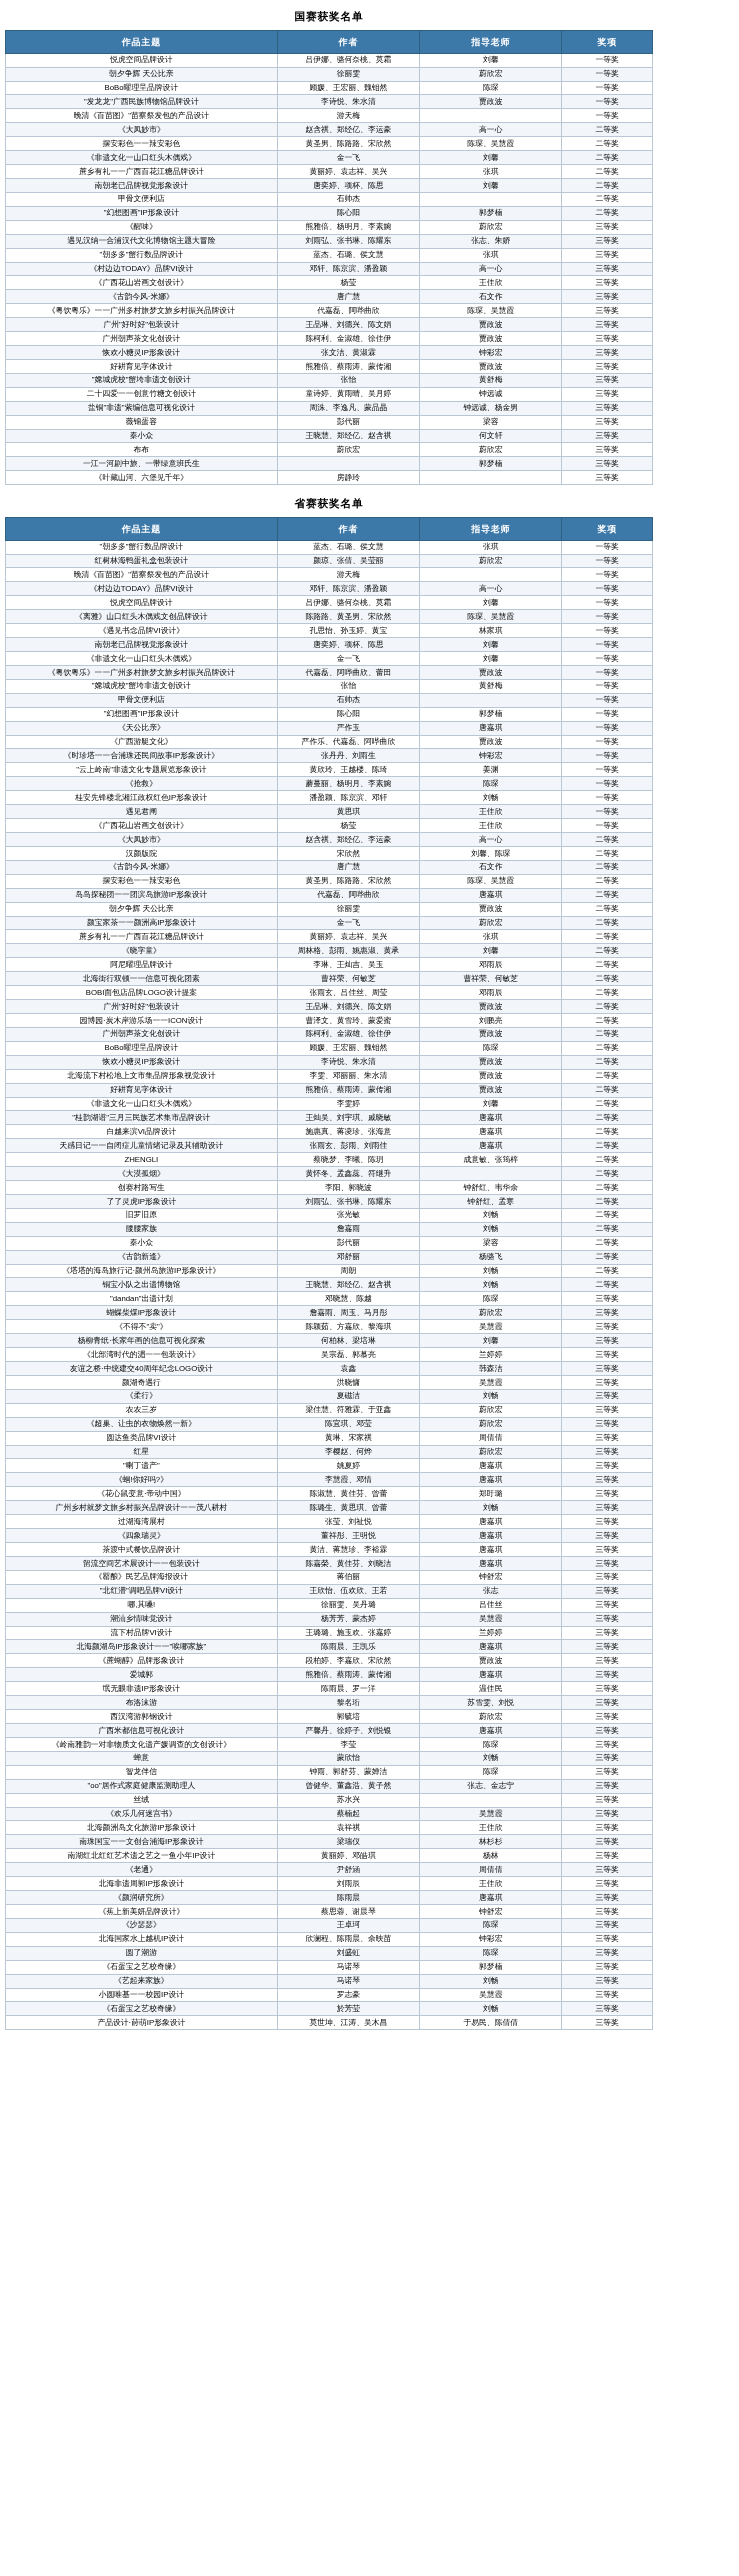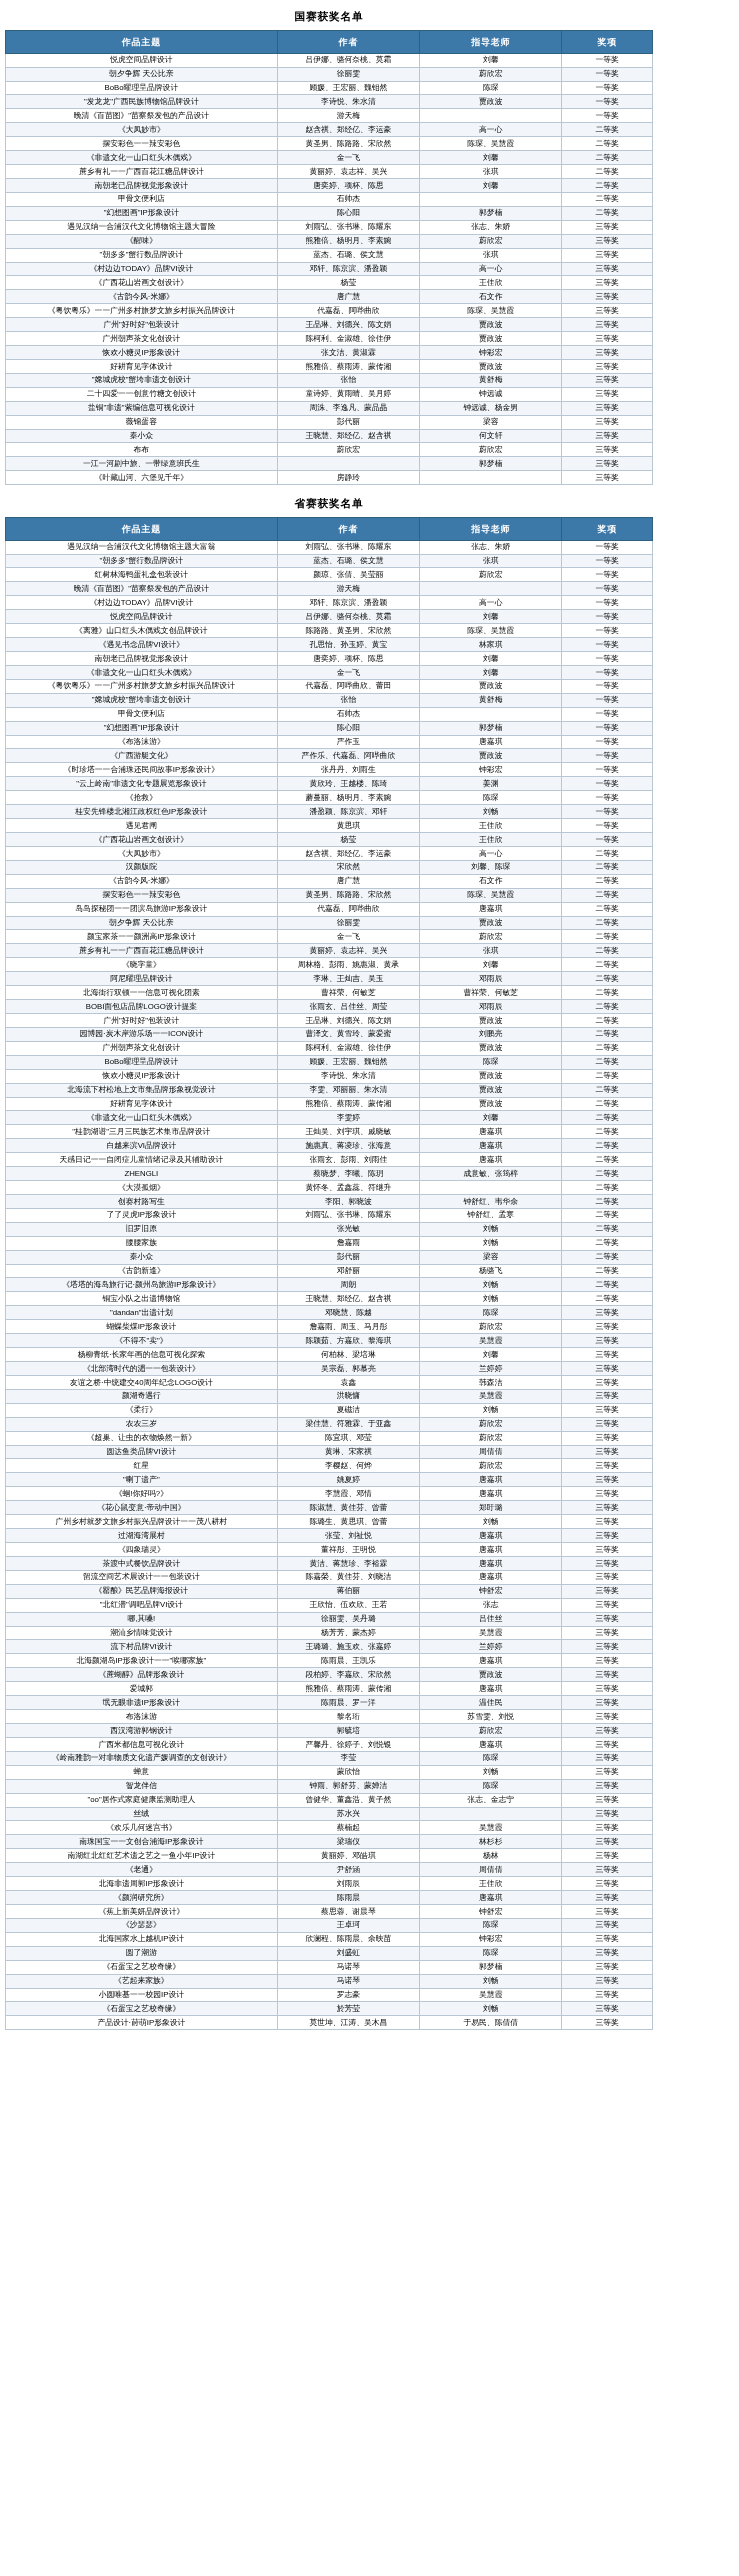--- a/index.html
+++ b/index.html
@@ -141,29 +141,29 @@
             <td></td>
             <td>二等奖</td>
           </tr>
           <tr>
             <td class="title">"幻想图画"IP形象设计</td>
             <td>陈心阳</td>
             <td>郭梦楠</td>
             <td>二等奖</td>
           </tr>
           <tr>
+            <td class="title">《醒味》</td>
+            <td>熊雅倍、杨明月、李素婉</td>
+            <td>蔚欣宏</td>
+            <td>三等奖</td>
+          </tr>
+          <tr>
             <td class="title">遇见汉纳一合浦汉代文化博物馆主题大冒险</td>
             <td>刘雨弘、张书琳、陈耀东</td>
             <td>张志、朱娇</td>
-            <td>三等奖</td>
-          </tr>
-          <tr>
-            <td class="title">《醒味》</td>
-            <td>熊雅倍、杨明月、李素婉</td>
-            <td>蔚欣宏</td>
             <td>三等奖</td>
           </tr>
           <tr>
             <td class="title">"朝多多"蟹行数品牌设计</td>
             <td>蓝杰、石璐、侯文慧</td>
             <td>张琪</td>
             <td>三等奖</td>
           </tr>
           <tr>
             <td class="title">《村边边TODAY》品牌VI设计</td>
@@ -277,26 +277,20 @@
       <thead>
         <tr>
           <th>作品主题</th>
           <th>作者</th>
           <th>指导老师</th>
           <th>奖项</th>
         </tr>
       </thead>
       <tbody>
           <tr>
-            <td class="title">遇见汉纳一合浦汉代文化博物馆主题大富翁</td>
-            <td>刘雨弘、张书琳、陈耀东</td>
-            <td>张志、朱娇</td>
-            <td>一等奖</td>
-          </tr>
-          <tr>
             <td class="title">"朝多多"蟹行数品牌设计</td>
             <td>蓝杰、石璐、侯文慧</td>
             <td>张琪</td>
             <td>一等奖</td>
           </tr>
           <tr>
             <td class="title">红树林海鸭蛋礼盒包装设计</td>
             <td>颜琼、张倩、吴莹丽</td>
             <td>蔚欣宏</td>
             <td>一等奖</td>
@@ -361,21 +355,21 @@
             <td></td>
             <td>一等奖</td>
           </tr>
           <tr>
             <td class="title">"幻想图画"IP形象设计</td>
             <td>陈心阳</td>
             <td>郭梦楠</td>
             <td>一等奖</td>
           </tr>
           <tr>
-            <td class="title">《布洛沫游》</td>
+            <td class="title">《天公比亲》</td>
             <td>严作玉</td>
             <td>唐嘉琪</td>
             <td>一等奖</td>
           </tr>
           <tr>
             <td class="title">《广西游艇文化》</td>
             <td>严作乐、代嘉磊、阿哔曲欣</td>
             <td>贾政波</td>
             <td>一等奖</td>
           </tr>
@@ -832,20 +826,26 @@
           <tr>
             <td class="title">丝绒</td>
             <td>苏水兴</td>
             <td></td>
             <td>三等奖</td>
           </tr>
           <tr>
             <td class="title">《欢乐几何迷宫书》</td>
             <td>蔡楠起</td>
             <td>吴慧霞</td>
+            <td>三等奖</td>
+          </tr>
+          <tr>
+            <td class="title">北海颜洲岛文化旅游IP形象设计</td>
+            <td>袁祥祺</td>
+            <td>王佳欣</td>
             <td>三等奖</td>
           </tr>
           <tr>
             <td class="title">南珠国宝一一文创合浦海IP形象设计</td>
             <td>梁瑞仪</td>
             <td>林杉杉</td>
             <td>三等奖</td>
           </tr>
           <tr>
             <td class="title">南湖红北红红艺术遗之艺之一鱼小年IP设计</td>

